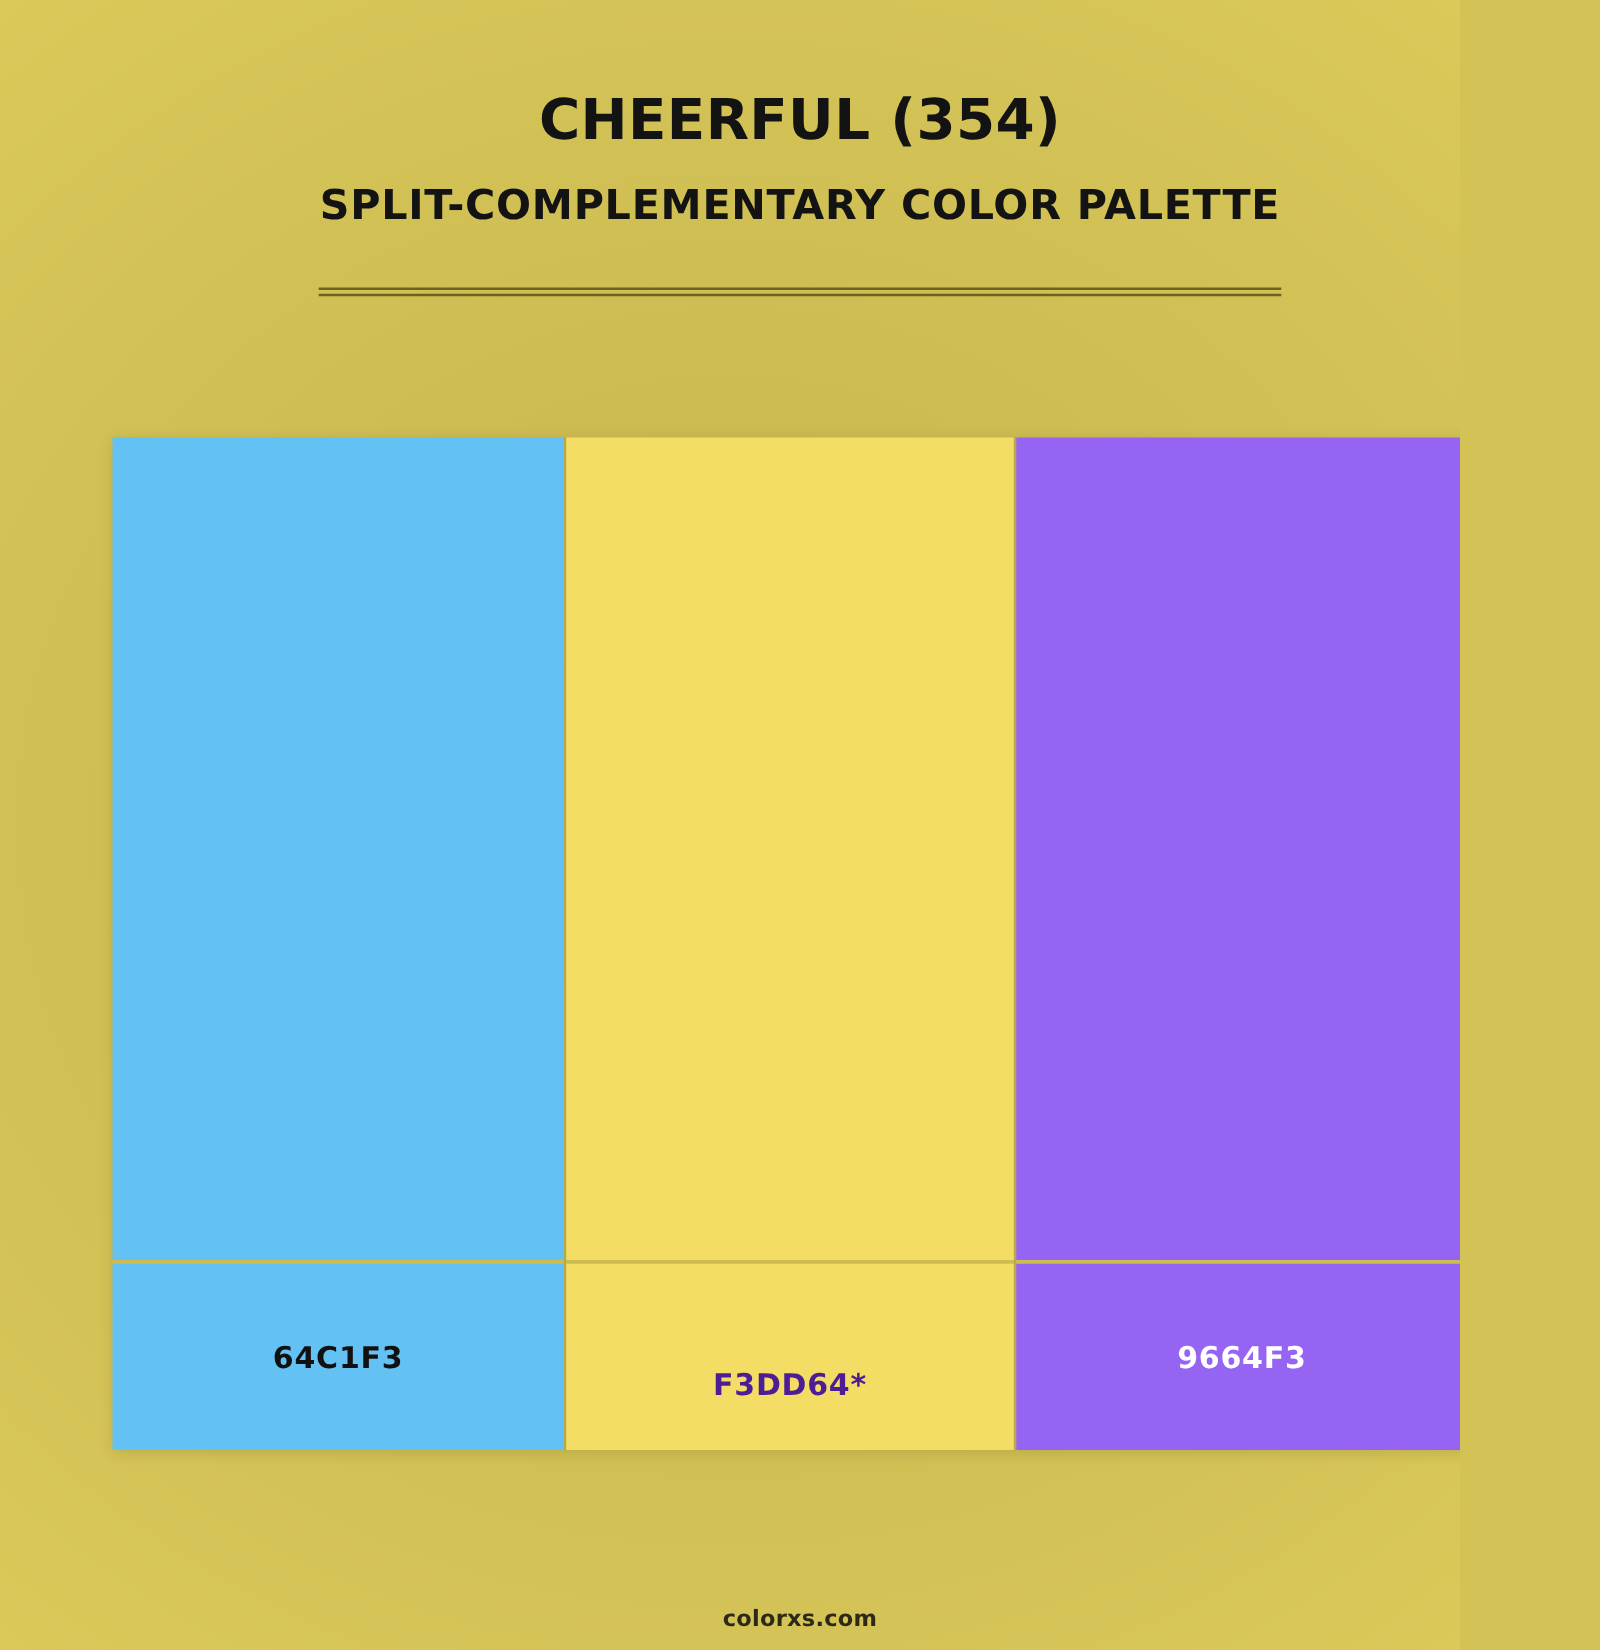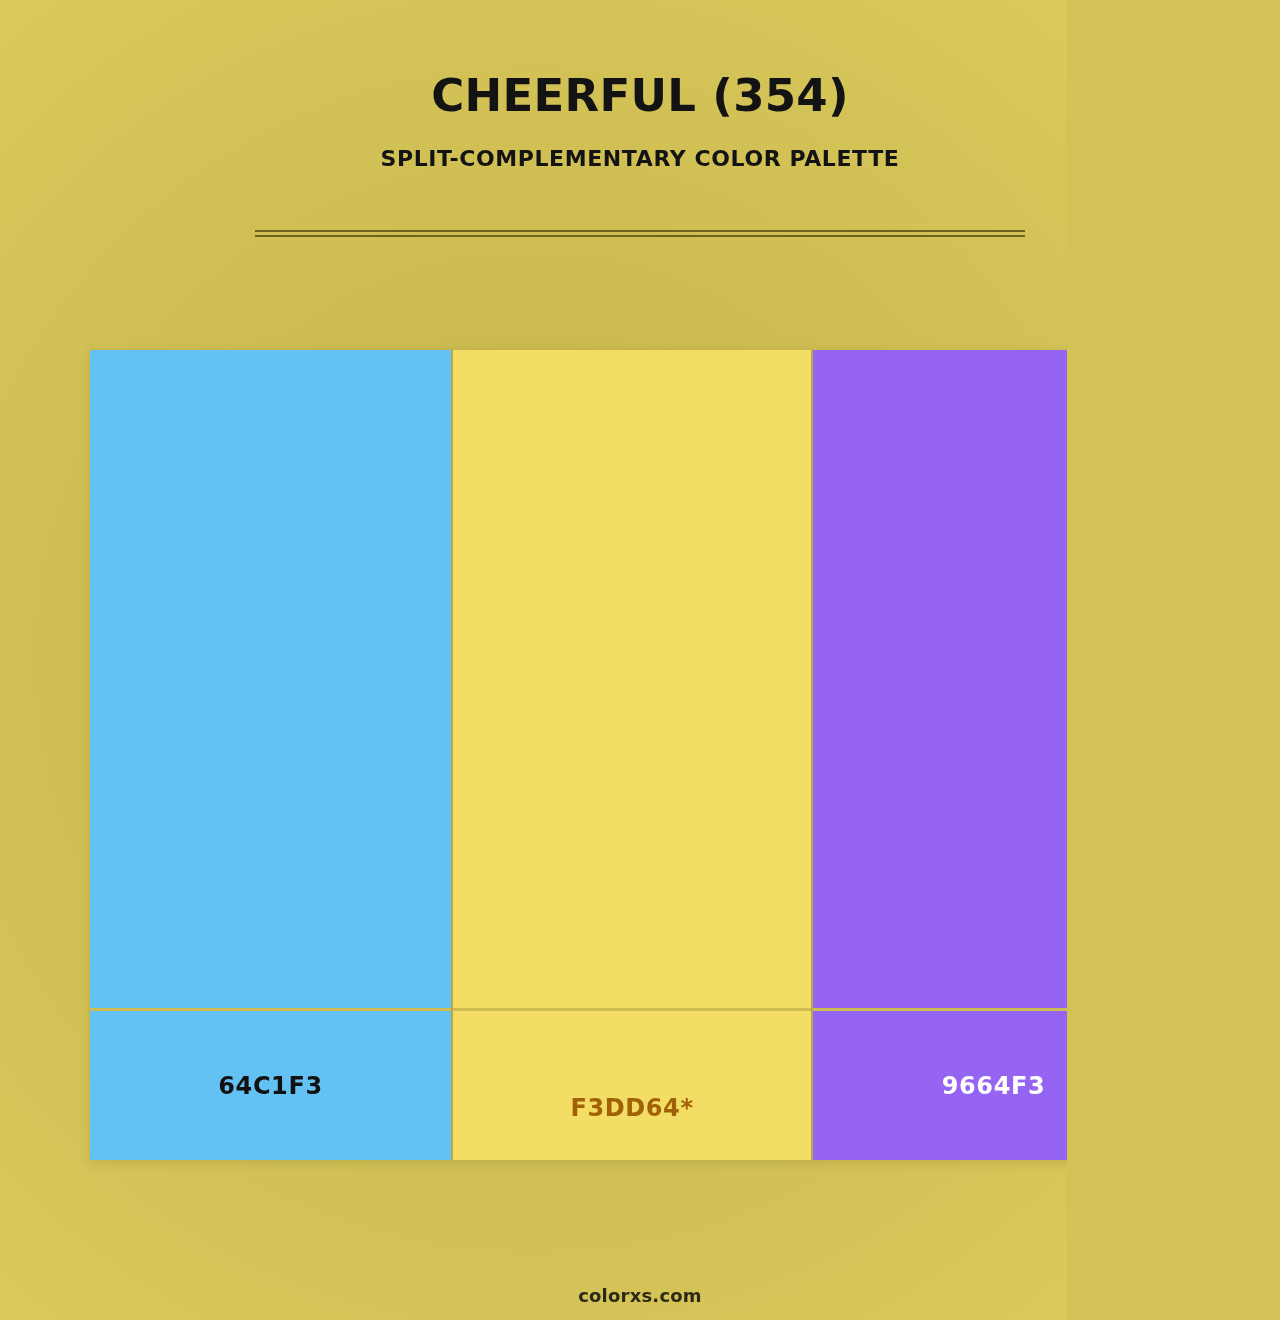--- a/index.html
+++ b/index.html
@@ -11,21 +11,21 @@
     width: 1280px;
     height: 1320px;
     overflow: hidden;
     font-family: "DejaVu Sans", "Liberation Sans", sans-serif;
     background: #d3c256;
   }
 
   
   #page {
     position: relative;
-    width: 1067px;
+    width: 1168px;
     height: 1320px;
     box-sizing: border-box;
     background:
       radial-gradient(ellipse 105% 85% at 50% 50%,
         #c9b84e 0%,
         #ccbb50 28%,
         #d3c256 55%,
         #dcca5a 78%,
         #e4d15e 100%);
     overflow: hidden;
@@ -45,21 +45,21 @@
     font-size: 45px;
     font-weight: bold;
     letter-spacing: 0.3px;
     color: #131313;
     line-height: 1.05;
     font-family: "DejaVu Sans", "Liberation Sans", sans-serif;
   }
   #subtitle {
     margin: 0;
     padding-top: 28px;
-    font-size: 22px;
+    font-size: 33px;
     font-weight: bold;
     letter-spacing: 0.6px;
     color: #131313;
     line-height: 1.05;
     font-family: "DejaVu Sans", "Liberation Sans", sans-serif;
   }
   #divider {
     position: absolute;
     left: 255px;
     top: 230px;
@@ -162,21 +162,21 @@
       <div class="swatch-gap"></div>
       <div class="swatch-label-band" style="background: rgb(100, 193, 243);">
         <span class="swatch-hex" style="color: rgb(17, 17, 17);">64C1F3</span>
       </div>
     </div>
 
     <div class="swatch-col col-1">
       <div class="swatch-block" style="background: rgb(243, 221, 100);"></div>
       <div class="swatch-gap"></div>
       <div class="swatch-label-band" style="background: rgb(243, 221, 100);">
-        <span class="swatch-hex" style="color: #a16207; margin-top: 44px;">F3DD64*</span>
+        <span class="swatch-hex" style="color: #4c1d95; margin-top: 44px;">F3DD64*</span>
       </div>
     </div>
 
     <div class="swatch-col col-2">
       <div class="swatch-block" style="background: rgb(150, 100, 243);"></div>
       <div class="swatch-gap"></div>
       <div class="swatch-label-band" style="background: rgb(150, 100, 243);">
         <span class="swatch-hex" style="color: rgb(255, 255, 255);">9664F3</span>
       </div>
     </div>

